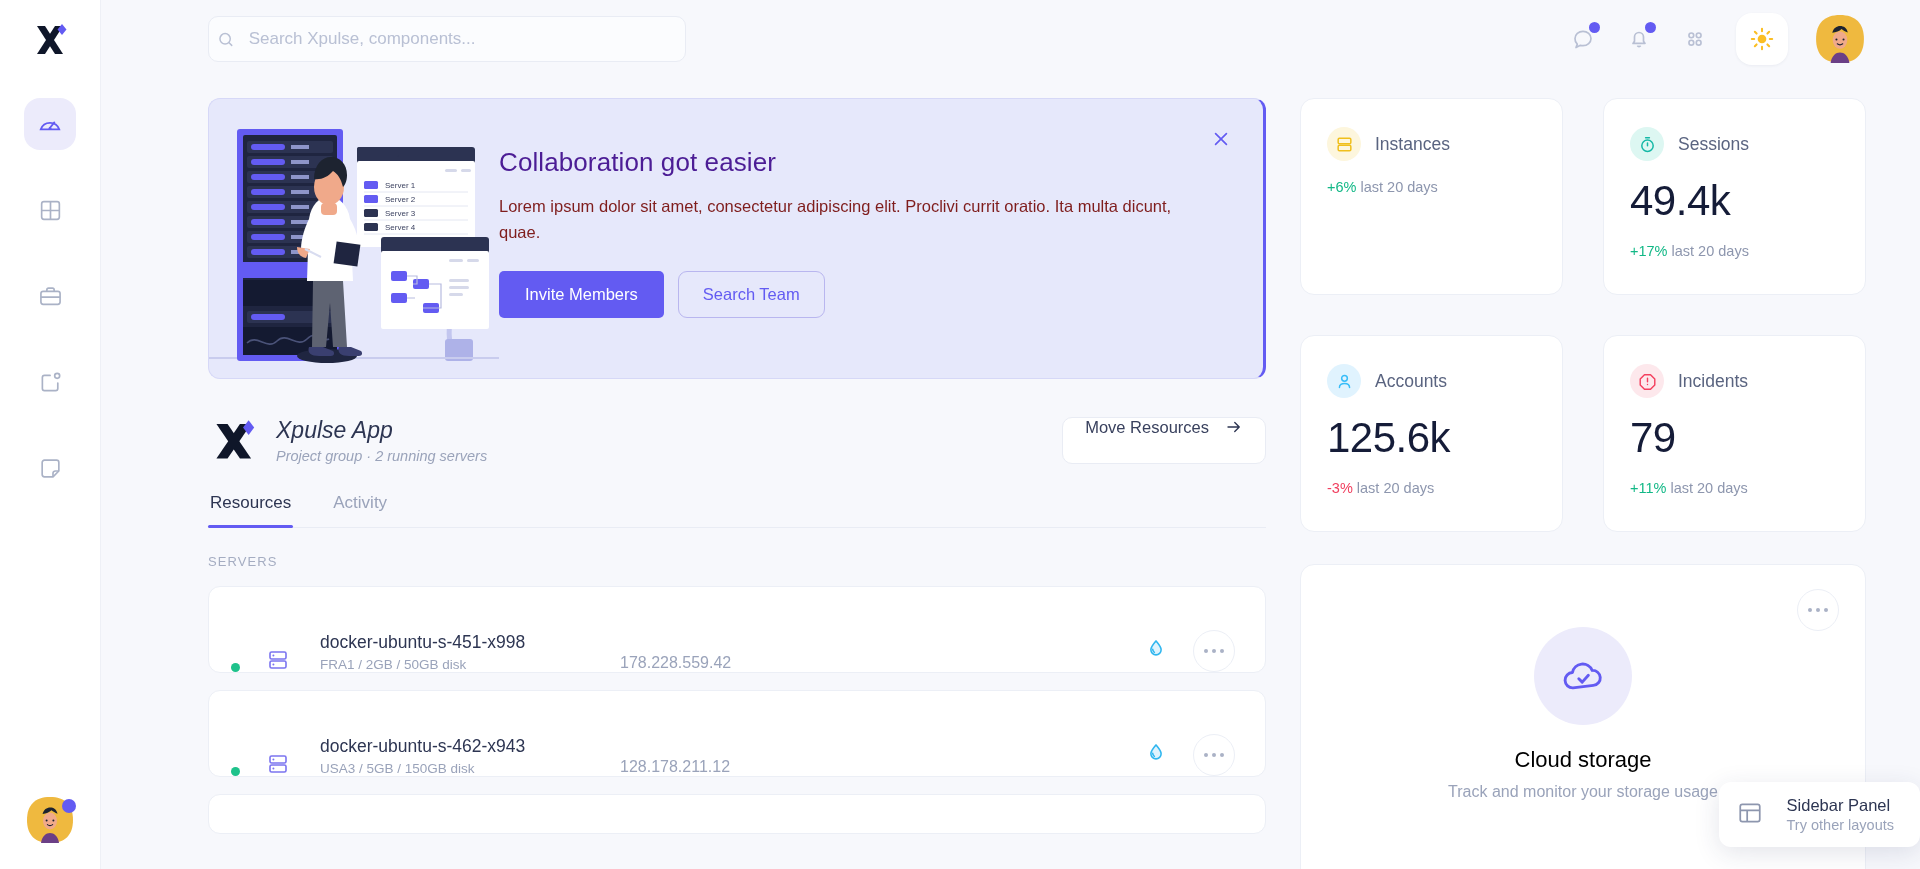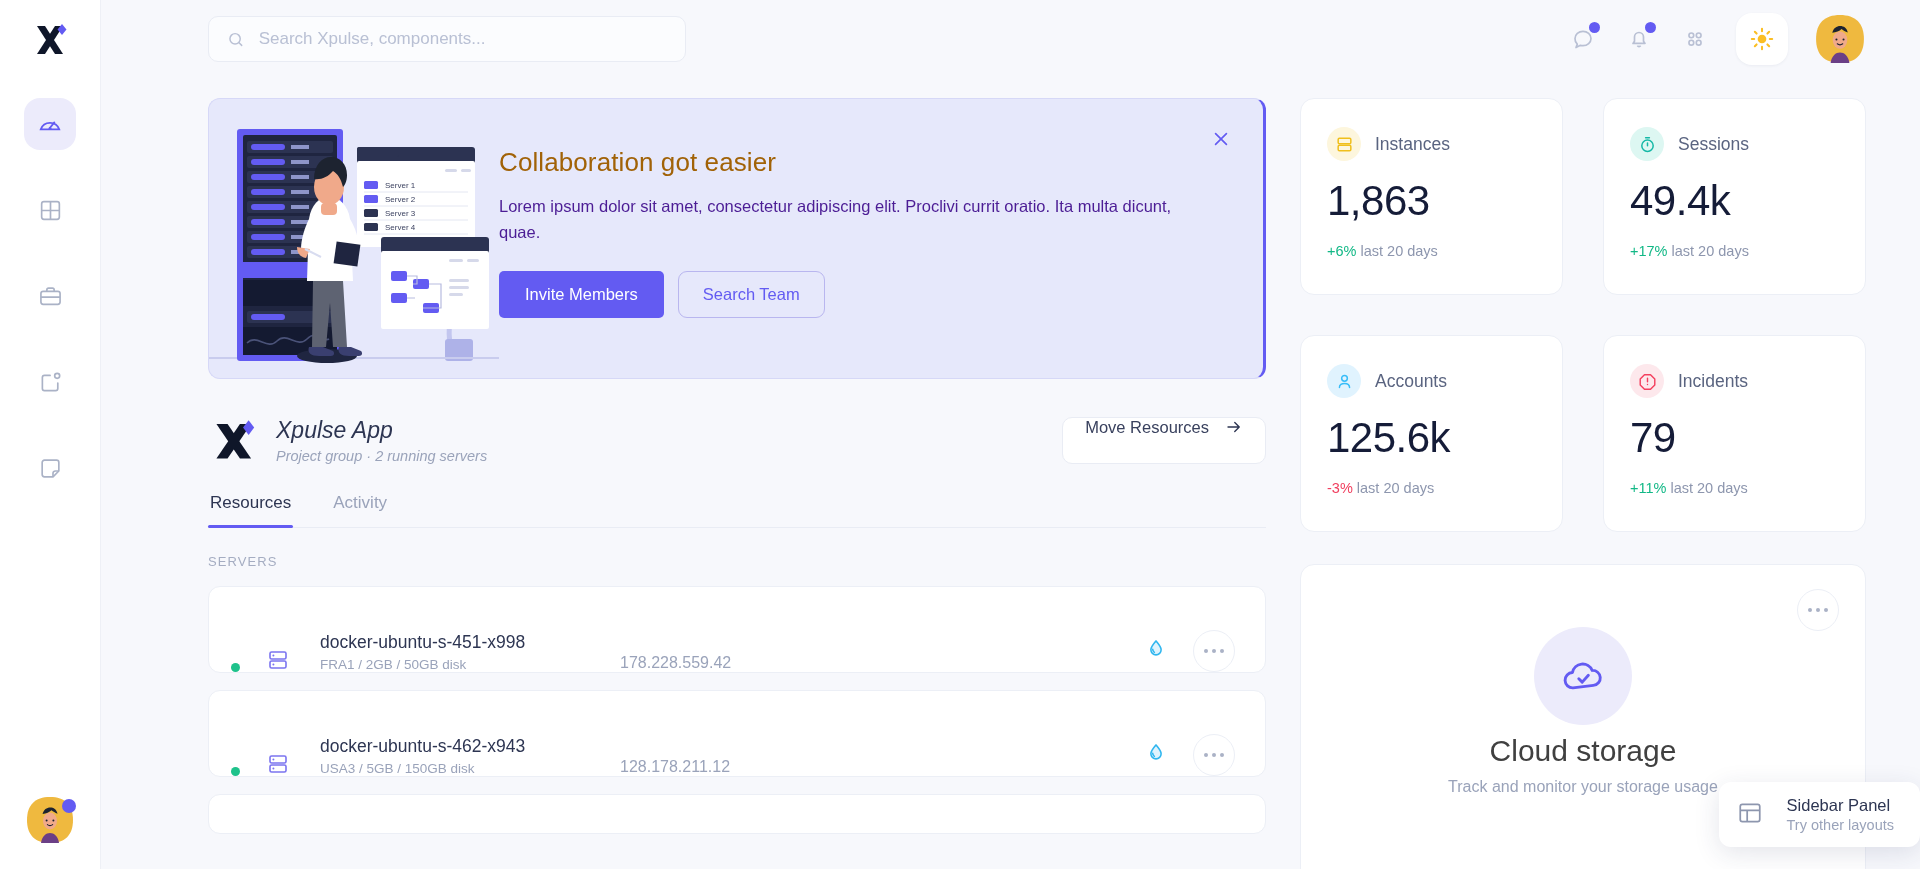--- a/index.html
+++ b/index.html
@@ -47,21 +47,21 @@
   .topbar {
     height: 78px; display: flex; align-items: center;
     padding: 0 54px 0 107px;
   }
   .search {
     width: 478px; height: 46px;
     background: #fbfcfe;
     border: 1px solid #e9ecf4;
     border-radius: 10px;
     display: flex; align-items: center; gap: 14px;
-    padding: 0 18px;
+    padding: 0 8px;
   }
   .search input {
     border: 0; outline: 0; background: transparent;
     font-family: "Liberation Sans", sans-serif;
     font-size: 17px; color: #6d7792; width: 100%;
   }
   .search input::placeholder { color: #b9c0d4; }
   .top-actions { margin-left: auto; display: flex; align-items: center; gap: 26px; }
   .icon-btn { position: relative; width: 30px; height: 30px; display: flex; align-items: center; justify-content: center; cursor: pointer; }
   .theme-btn {
@@ -87,23 +87,23 @@
     background: #e6e8fb;
     border: 1px solid #d6d8f7;
     border-right: 3px solid #635bf2;
     border-radius: 12px;
     height: 281px;
     display: flex; align-items: stretch;
     overflow: hidden;
   }
   .banner-illus { width: 290px; flex: 0 0 290px; position: relative; }
   .banner-body { flex: 1 1 auto; padding: 48px 70px 0 0; }
-  .banner-title { font-size: 26px; color: #a16207; font-weight: 400; letter-spacing: .1px; }
+  .banner-title { font-size: 26px; color: #4c1d95; font-weight: 400; letter-spacing: .1px; }
   .banner-text {
-    margin-top: 16px; font-size: 16.5px; color: #4c1d95;
+    margin-top: 16px; font-size: 16.5px; color: #7f1d1d;
     line-height: 1.55; max-width: 720px;
   }
   .banner-btns { margin-top: 26px; display: flex; gap: 14px; }
   .btn-primary {
     background: #635bf2; color: #fff; border: 0;
     padding: 0 26px; height: 47px; border-radius: 5px;
     font-size: 16.5px; font-family: "Liberation Sans", sans-serif; cursor: pointer;
   }
   .btn-ghost {
     background: transparent; color: #635bf2;
@@ -201,21 +201,21 @@
     width: 42px; height: 42px; border-radius: 50%;
     border: 1px solid #eceff6; background: #fff;
     display: flex; align-items: center; justify-content: center; gap: 4px;
     cursor: pointer;
   }
   .cloud-dots i { width: 4px; height: 4px; border-radius: 50%; background: #aab2c6; display:block; }
   .cloud-circle {
     width: 98px; height: 98px; border-radius: 50%;
     background: #ecebfb; display: flex; align-items: center; justify-content: center;
   }
-  .cloud-title { font-size: 30px; color: #404040; margin-top: 9px; }
+  .cloud-title { font-size: 22px; color: #000000; margin-top: 22px; }
   .cloud-sub { font-size: 16px; color: #9aa3ba; margin-top: 10px; }
 
   
   .tooltip {
     position: absolute; right: 0px; bottom: 22px;
     background: #fff; border-radius: 12px;
     box-shadow: 0 6px 26px rgba(40,50,90,.13);
     padding: 14px 26px 14px 18px;
     display: flex; align-items: center; gap: 24px;
     z-index: 20;
@@ -576,21 +576,20 @@
           <div class="stat">
             <div class="stat-head">
               <span class="stat-ico" style="background:#fdf6dd;">
                 <svg width="19" height="19" viewBox="0 0 24 24" fill="none" stroke="#f0bf1c" stroke-width="1.9">
                   <rect x="4" y="4" width="16" height="7" rx="1.6"></rect>
                   <rect x="4" y="13" width="16" height="7" rx="1.6"></rect>
                 </svg>
               </span>
               <span class="stat-label">Instances</span>
             </div>
-            <div class="stat-value">1,863</div>
             <div class="stat-delta">
               <b style="color:#12b886;">+6%</b>
               <span>last 20 days</span>
             </div>
           </div>
 
           <div class="stat">
             <div class="stat-head">
               <span class="stat-ico" style="background:#ddf7f2;">
                 <svg width="19" height="19" viewBox="0 0 24 24" fill="none" stroke="#14b8a6" stroke-width="1.9" stroke-linecap="round">

